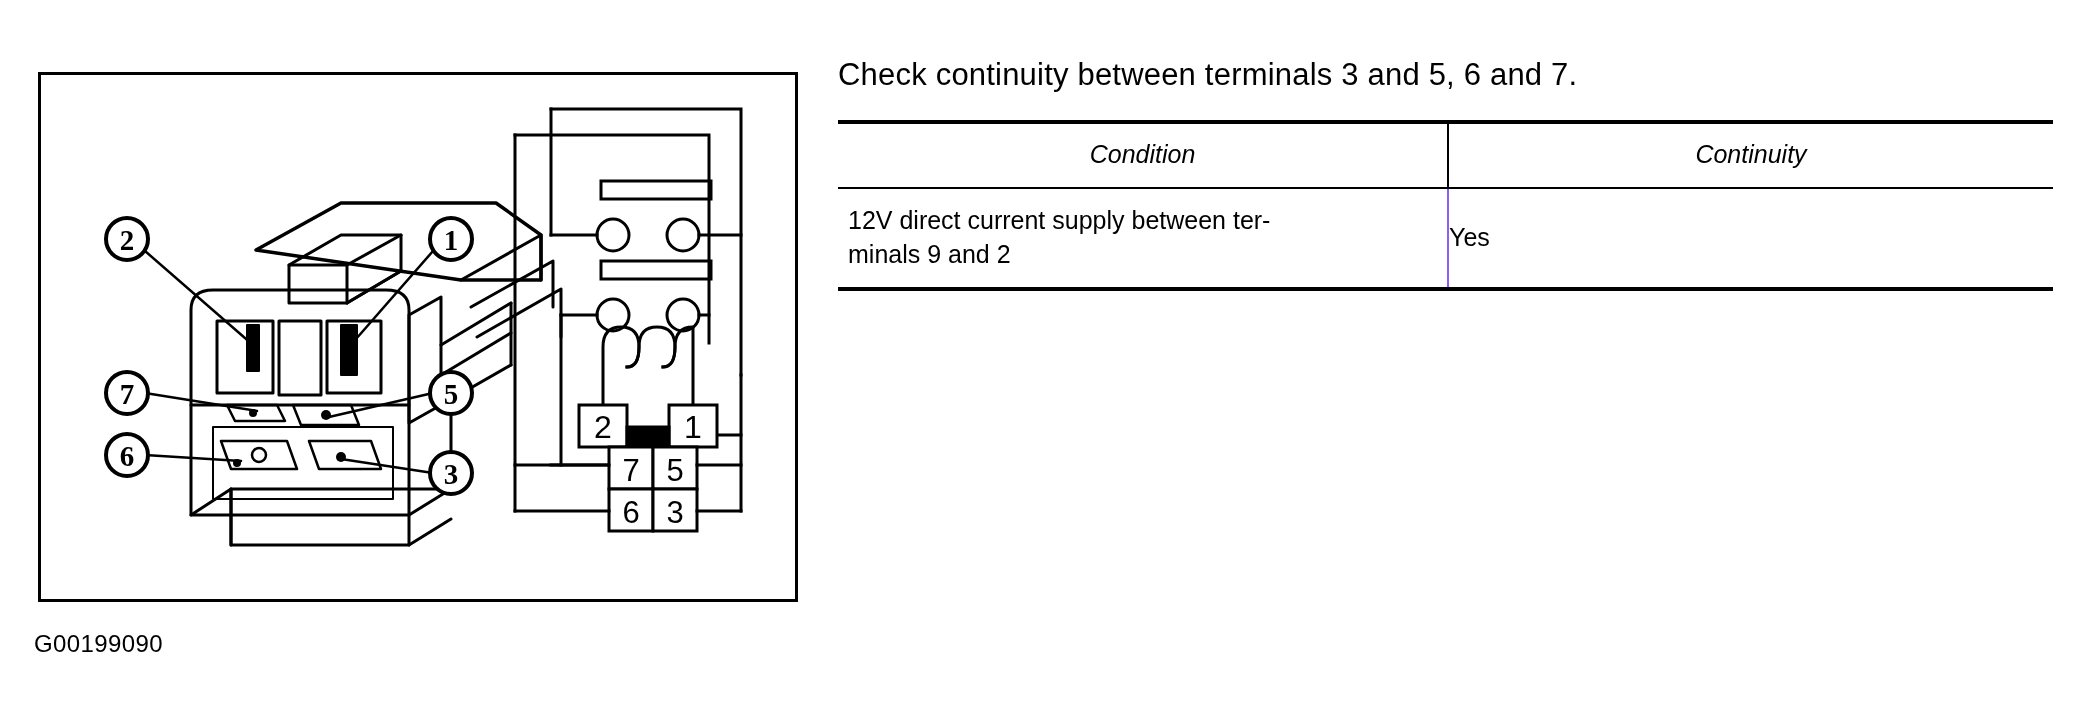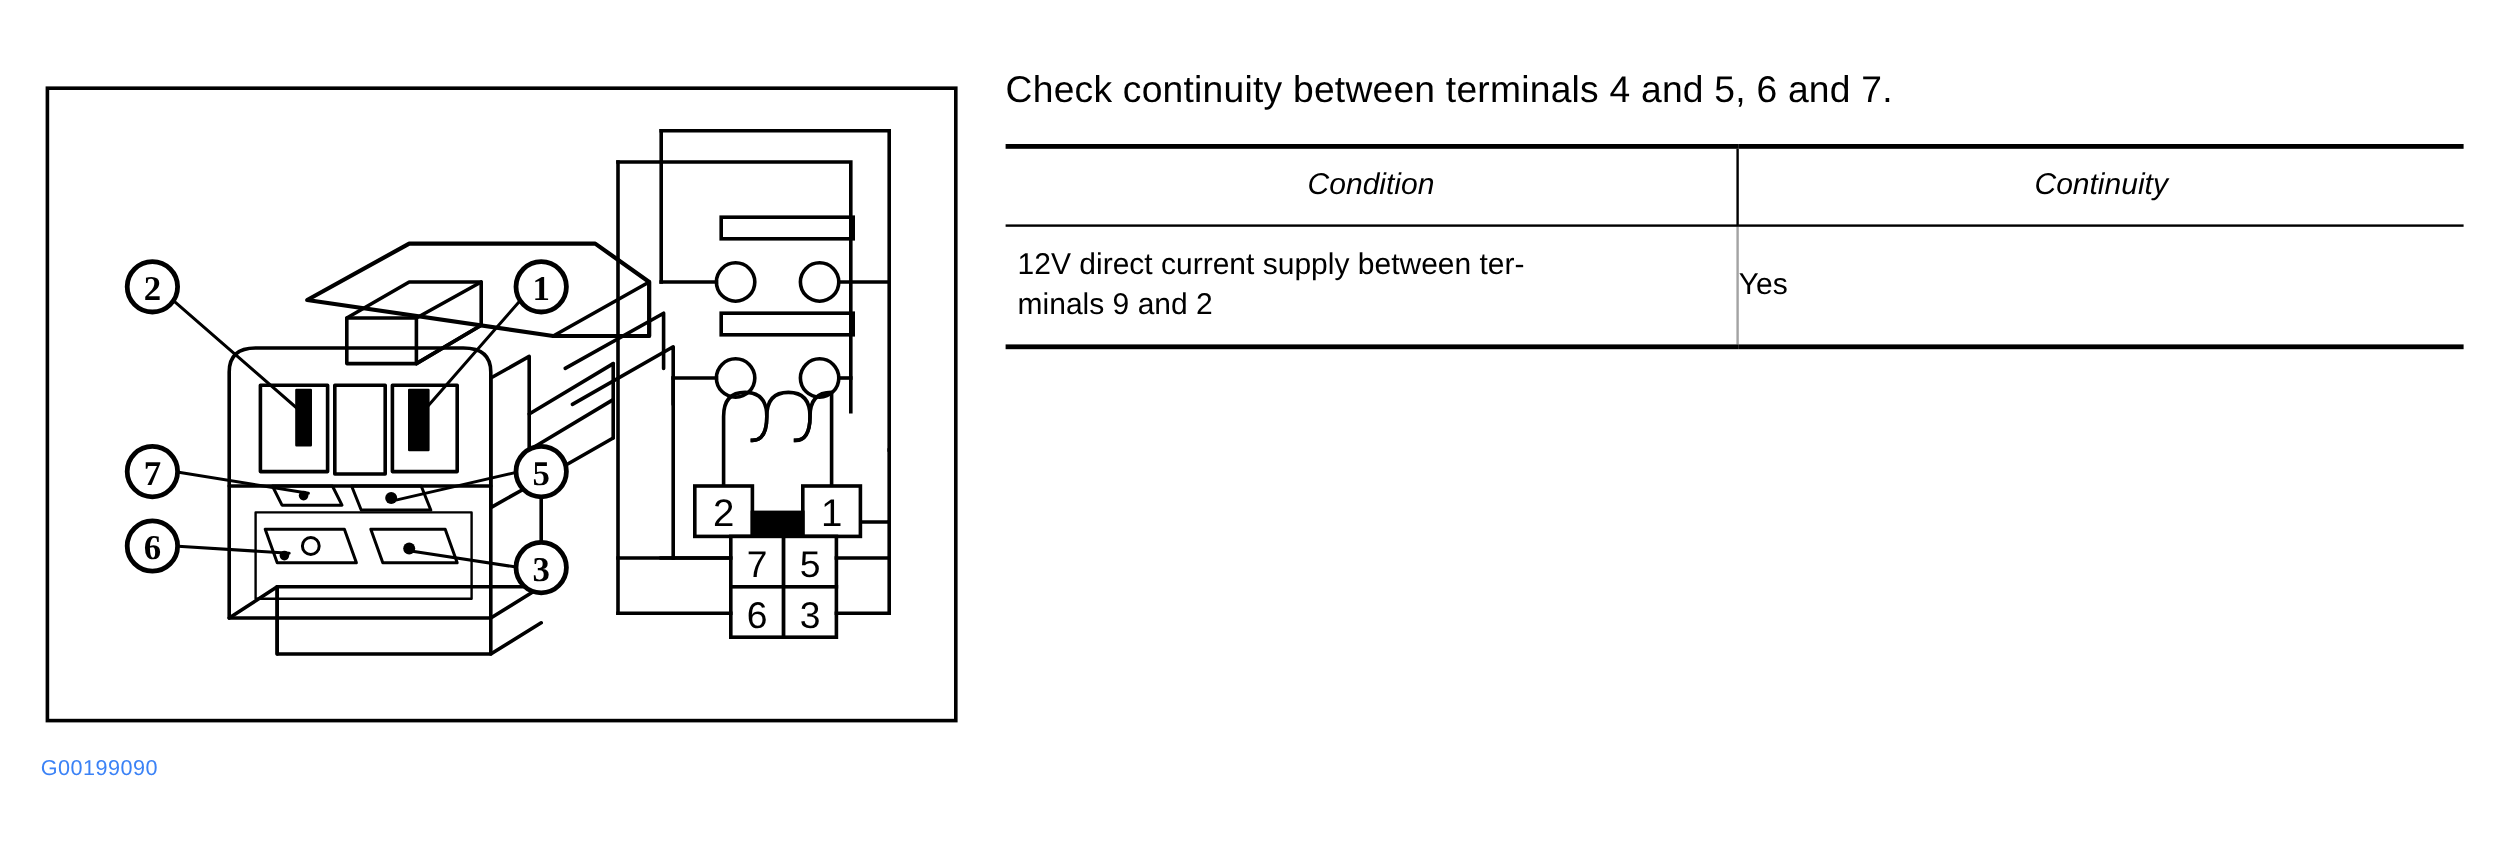--- a/index.html
+++ b/index.html
@@ -25,23 +25,23 @@
     height: 530px;
     border: 3px solid #000;
     box-sizing: border-box;
     background: #fff;
   }
 
   #figure-caption {
     position: absolute;
     left: 34px;
     top: 630px;
-    font-size: 18px;
+    font-size: 24px;
     letter-spacing: 0.4px;
-    color: #3b82f6;
+    color: #000000;
   }
 
   .fig-svg { display: block; }
 
   
   #right-col {
     position: absolute;
     left: 838px;
     top: 56px;
     width: 1215px;
@@ -80,21 +80,21 @@
     vertical-align: middle;
     padding: 14px 0 16px 0;
     border-bottom: 2px solid #000;
   }
   #continuity-table tbody tr:last-child td { border-bottom: 4px solid #000; }
 
   #continuity-table td.cell-condition {
     text-align: left;
     padding-left: 10px;
     padding-right: 26px;
-    border-right: 2px solid #a3a3a3;
+    border-right: 2px solid #8b5cf6;
   }
   #continuity-table td.cell-continuity { }
 
   .cond-line { display: block; }
 </style>
 </head>
 <body>
 
 <div id="figure-panel">
   <svg class="fig-svg" width="754" height="524" viewBox="0 0 754 524">
@@ -247,21 +247,21 @@
       <text x="590" y="448" text-anchor="middle" font-size="31">6</text>
       <text x="634" y="448" text-anchor="middle" font-size="31">3</text>
     </g>
   </svg>
 </div>
 
 <div id="figure-caption">G00199090</div>
 
 <div id="right-col">
 
-  <div id="check-heading">Check continuity between terminals 4 and 5, 6 and 7.</div>
+  <div id="check-heading">Check continuity between terminals 3 and 5, 6 and 7.</div>
 
   <table id="continuity-table">
     <colgroup>
       <col class="c-cond">
       <col class="c-cont">
     </colgroup>
     <thead>
       <tr>
         <th class="col-condition">Condition</th>
         <th class="col-continuity">Continuity</th>

